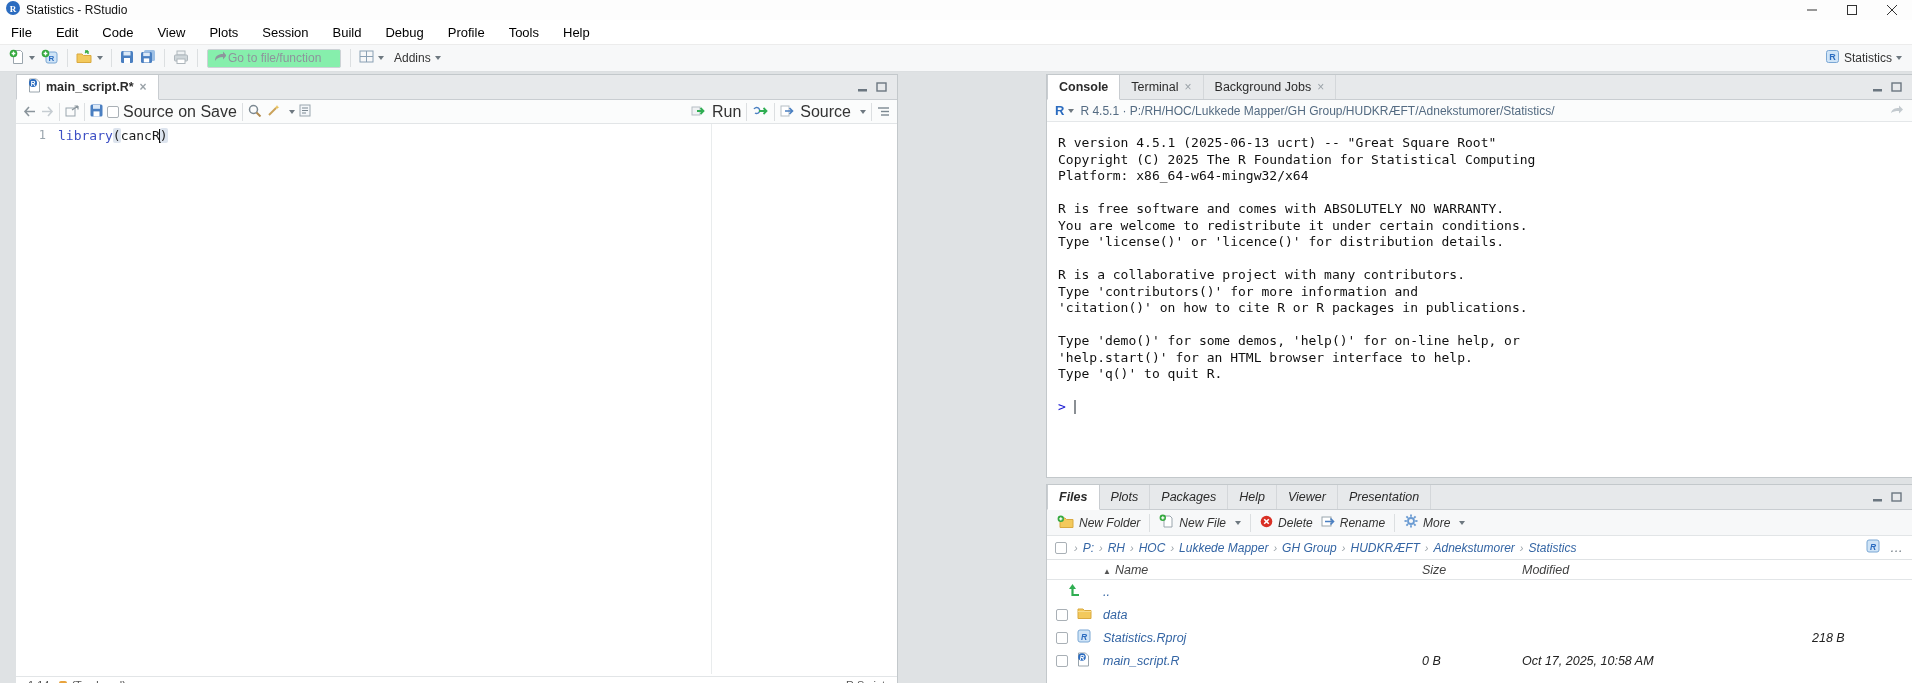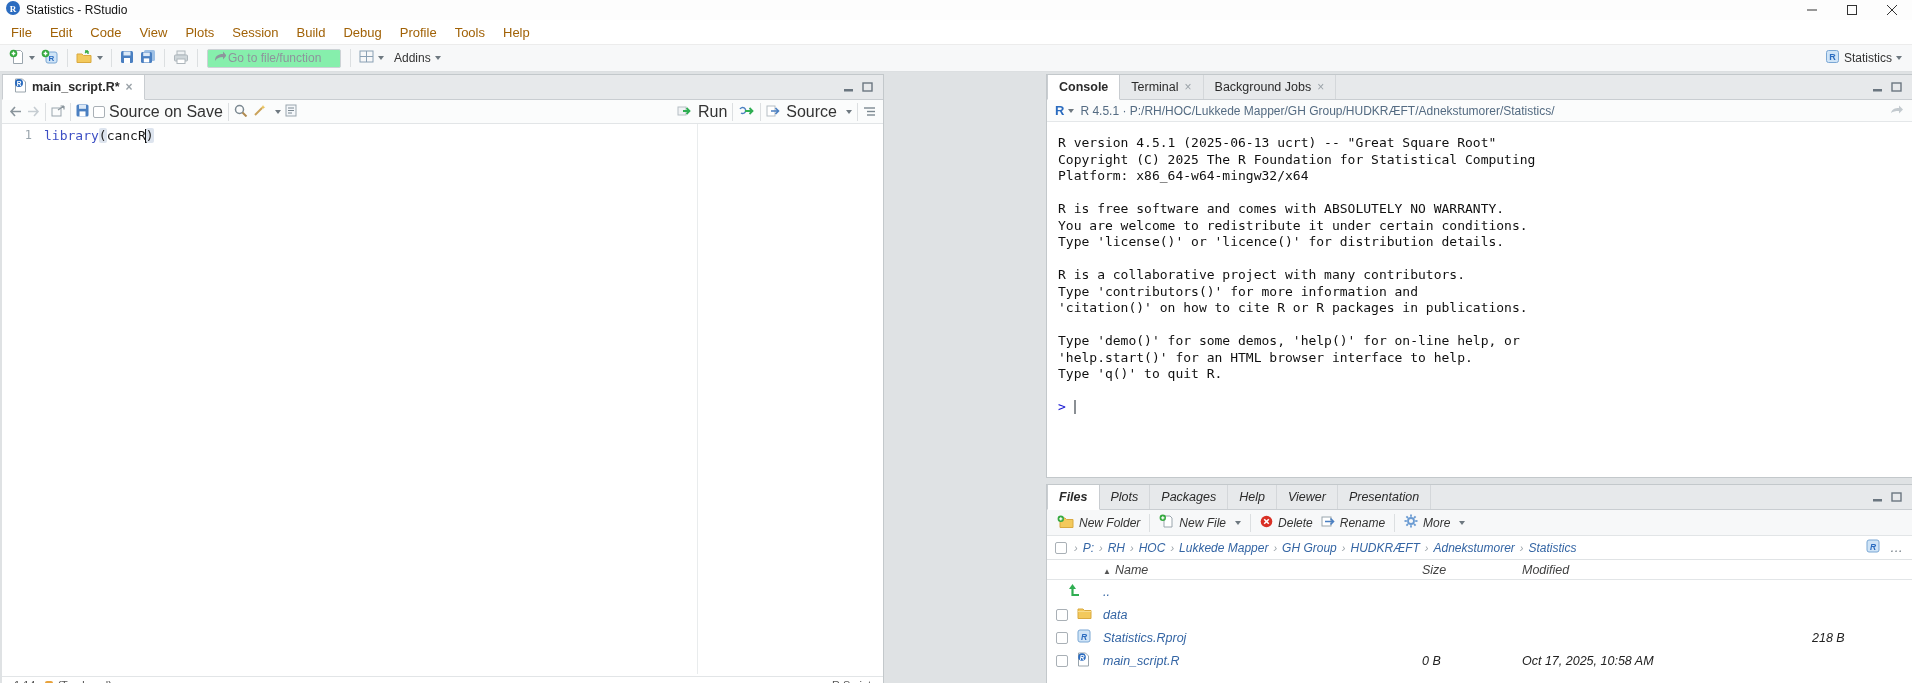--- a/index.html
+++ b/index.html
@@ -13,38 +13,38 @@
   .mono { font-family:"DejaVu Sans Mono","Liberation Mono",monospace; }
 
   
   .titlebar { height:20px; display:flex; align-items:center; background:#fdfdfd; padding-left:6px; }
   .titlebar .app-title { font-size:12px; color:#111; margin-left:6px; }
   .win-controls { margin-left:auto; display:flex; height:20px; }
   .win-btn { width:40px; display:flex; align-items:center; justify-content:center; cursor:default; }
   .win-btn svg { display:block; }
 
   
-  .menubar { height:24px; display:flex; align-items:center; background:#ffffff; font-size:13px; color:#a16207; padding-left:2px; }
+  .menubar { height:24px; display:flex; align-items:center; background:#ffffff; font-size:13px; color:#000000; padding-left:2px;gap:6px; }
   .menu-item { padding:3px 9px; }
 
   
   .toolbar { height:28px; background:#f7f8f9; border-top:1px solid #ececec; border-bottom:1px solid #dcdfe1; display:flex; align-items:center; padding:0 6px; font-size:12px; color:#333; }
   .tb-btn { display:flex; align-items:center; padding:2px 3px; border-radius:2px; }
   .tb-sep { width:1px; height:18px; background:#dcdfe1; margin:0 5px; }
   .caret { width:0; height:0; border-left:3.5px solid transparent; border-right:3.5px solid transparent; border-top:4px solid #6e7880; margin-left:4px; display:inline-block; }
   .goto-box { display:flex; align-items:center; background:#86efac; border:1px solid #cdd2d6; border-radius:2px; height:19px; width:134px; margin:0 4px; padding:0 5px; }
   .goto-box input { border:none; outline:none; width:100%; font-size:12px; color:#333; background:transparent; font-family:"Liberation Sans",sans-serif; }
   .goto-box input::placeholder { color:#8d959c; }
   .tb-label { margin-left:4px; }
   .project-btn { margin-left:auto; display:flex; align-items:center; padding:2px 4px; }
 
   
   .workspace { position:relative; width:1912px; height:611px; background:#dfe2e4; }
   .pane { position:absolute; background:#ffffff; border:1px solid #c3c8cb; }
-  .editor-pane  { left:2px;      top:2px;   width:882px; height:609px; border-left:none; border-bottom:none; }
+  .editor-pane  { left:16px;      top:2px;   width:882px; height:609px; border-left:none; border-bottom:none; }
   .console-pane { left:1046px; top:2px;   width:866px;  height:404px; border-right:none; }
   .files-pane   { left:1046px; top:412px; width:866px;  height:199px; border-right:none; border-bottom:none;font-style:italic; }
   .splitter-v { position:absolute; left:1042px; top:2px; width:4px; height:609px; }
   .splitter-h { position:absolute; left:1046px; top:406px; width:866px; height:6px; }
 
   
   .tabbar { height:25px; background:#e7e9eb; border-bottom:1px solid #c9cdd1; display:flex; align-items:stretch; }
   .tab { display:flex; align-items:center; padding:0 11px; font-size:12.5px; color:#2b2b2b; border-right:1px solid #d4d7da; }
   .tab.active { background:#ffffff; font-weight:bold; border-right:1px solid #c9cdd1; border-left:1px solid #c9cdd1; margin-bottom:-1px; border-bottom:1px solid #fff; }
   .tab .close-x { margin-left:6px; color:#9aa2a8; font-size:12px; line-height:1; }

